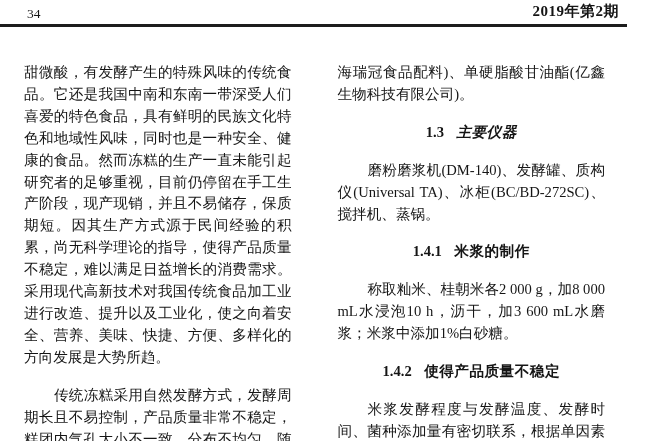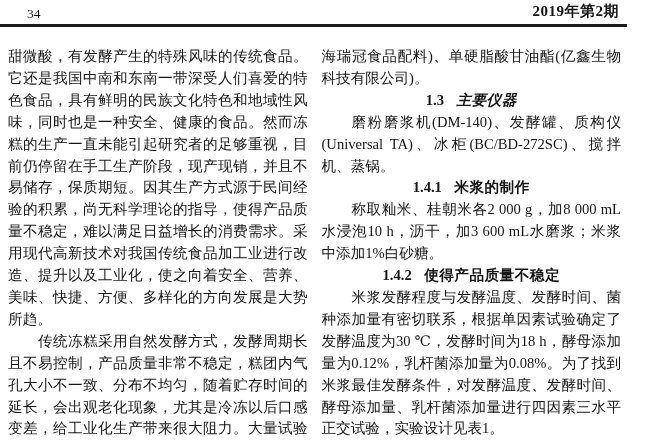--- a/index.html
+++ b/index.html
@@ -41,21 +41,21 @@
   }
   .col {
     width: 322px;
     font-size: 14.6px;
     line-height: 21.9px;
     text-align: justify;
     text-justify: inter-character;
     word-break: break-word;
     overflow-wrap: break-word;
   }
-  .col p { margin: 0; }
+  .col p { margin: 16px; }
   .indent { text-indent: 2.05em; }
 
   .heading { font-weight: 700; text-align: center; }
   .heading .num { display: inline-block; margin-right: .85em; font-style: normal; }
   .h2 .title { font-style: italic; letter-spacing: .5px; }
   .h3 .title { font-style: normal; letter-spacing: .5px; }
 
   sup.ref {
     font-size: 10px;
     vertical-align: super;

